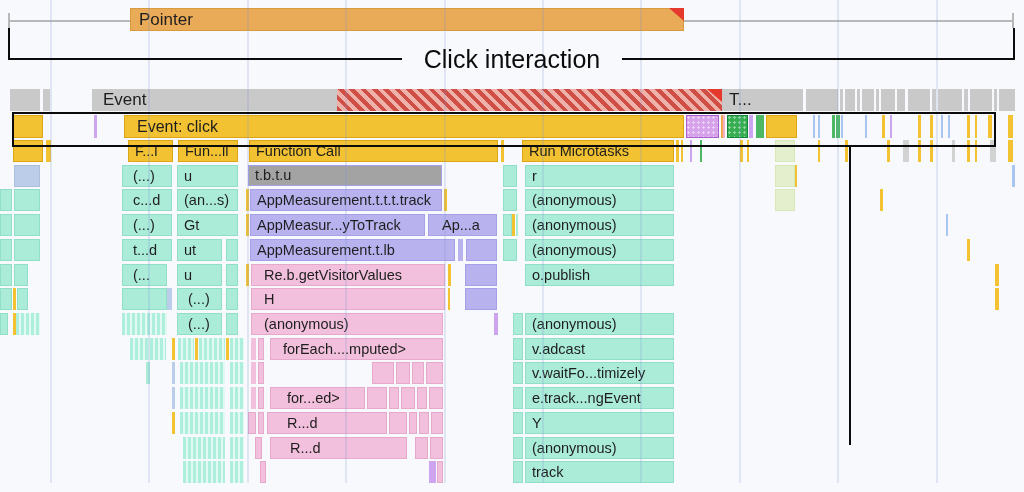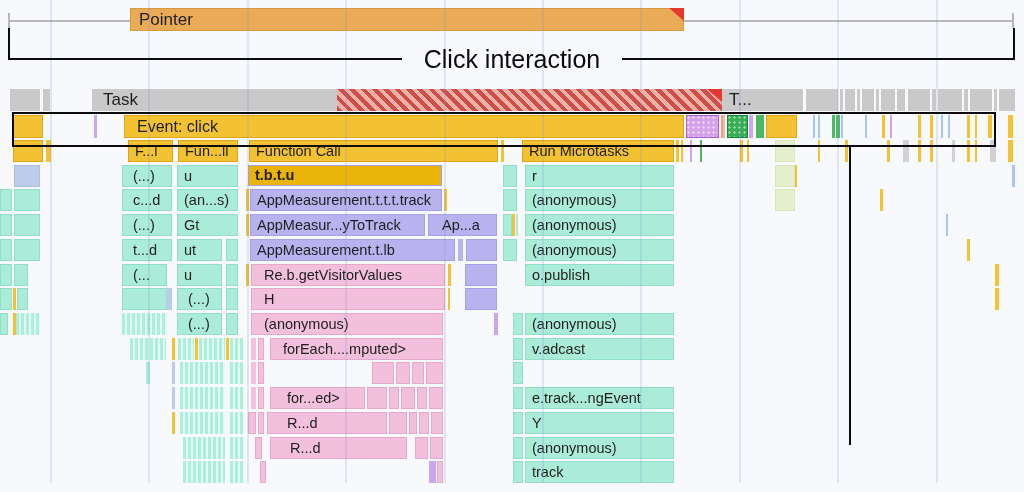--- a/index.html
+++ b/index.html
@@ -49,21 +49,21 @@
     <div class="grid" style="left: 345px;"></div>
     <div class="grid" style="left: 444px;"></div>
     <div class="grid" style="left: 542px;"></div>
     <div class="grid" style="left: 640px;"></div>
     <div class="grid" style="left: 739px;"></div>
     <div class="grid" style="left: 837px;"></div>
     <div class="grid" style="left: 936px;"></div>
     <div class="bar" style="left: 130px; top: 8px; width: 554px; height: 23px; background: rgb(233, 171, 87); box-shadow: rgb(217, 154, 62) 0px 0px 0px 1px inset; font-size: 17px; padding-left: 9px;">Pointer<i class="tri"></i></div>
     <div class="bar" style="left: 10px; top: 89px; width: 30px; height: 22px; background: rgb(201, 201, 201);"></div>
     <div class="bar" style="left: 43px; top: 89px; width: 7px; height: 22px; background: rgb(201, 201, 201);"></div>
-    <div class="bar" style="left: 92px; top: 89px; width: 245px; height: 22px; background: rgb(201, 201, 201); font-size: 17px; padding-left: 11px;">Task</div>
+    <div class="bar" style="left: 92px; top: 89px; width: 245px; height: 22px; background: rgb(201, 201, 201); font-size: 17px; padding-left: 11px;">Event</div>
     <div class="bar" style="left: 337px; top: 89px; width: 385px; height: 22px; background: repeating-linear-gradient(45deg, rgb(207, 79, 71) 0px, rgb(207, 79, 71) 4px, rgb(239, 178, 171) 4px, rgb(239, 178, 171) 8px);">
       <i class="tri"></i>
     </div>
     <div class="bar" style="left: 722px; top: 89px; width: 81px; height: 22px; background: rgb(201, 201, 201); font-size: 17px; padding-left: 7px;">T...</div>
     <div class="bar" style="left: 806px; top: 89px; width: 32px; height: 22px; background: rgb(201, 201, 201);"></div>
     <div class="bar" style="left: 840px; top: 89px; width: 3px; height: 22px; background: rgb(201, 201, 201);"></div>
     <div class="bar" style="left: 845px; top: 89px; width: 10px; height: 22px; background: rgb(201, 201, 201);"></div>
     <div class="bar" style="left: 857px; top: 89px; width: 3px; height: 22px; background: rgb(201, 201, 201);"></div>
     <div class="bar" style="left: 862px; top: 89px; width: 12px; height: 22px; background: rgb(201, 201, 201);"></div>
     <div class="bar" style="left: 876px; top: 89px; width: 3px; height: 22px; background: rgb(201, 201, 201);"></div>
@@ -123,21 +123,21 @@
     <div class="bar" style="left: 918px; top: 140px; width: 3px; height: 22px; background: rgb(242, 194, 51);"></div>
     <div class="bar" style="left: 930px; top: 140px; width: 3px; height: 22px; background: rgb(242, 194, 51);"></div>
     <div class="bar" style="left: 952px; top: 140px; width: 3px; height: 22px; background: rgb(210, 210, 210);"></div>
     <div class="bar" style="left: 967px; top: 140px; width: 3px; height: 22px; background: rgb(242, 194, 51);"></div>
     <div class="bar" style="left: 975px; top: 140px; width: 2px; height: 22px; background: rgb(242, 194, 51);"></div>
     <div class="bar" style="left: 990px; top: 140px; width: 6px; height: 22px; background: rgb(210, 210, 210);"></div>
     <div class="bar" style="left: 1008px; top: 140px; width: 5px; height: 22px; background: rgb(242, 194, 51);"></div>
     <div class="bar" style="left: 14px; top: 164.72px; width: 26px; height: 22px; background: rgb(188, 205, 234); box-shadow: rgb(171, 190, 222) 0px 0px 0px 1px inset;"></div>
     <div class="bar" style="left: 122px; top: 164.72px; width: 50px; height: 22px; background: rgb(171, 236, 216); box-shadow: rgb(144, 223, 198) 0px 0px 0px 1px inset; font-size: 14.5px; padding-left: 11px;">(...)</div>
     <div class="bar" style="left: 177px; top: 164.72px; width: 61px; height: 22px; background: rgb(171, 236, 216); box-shadow: rgb(144, 223, 198) 0px 0px 0px 1px inset; font-size: 14.5px; padding-left: 7px;">u</div>
-    <div class="bar" style="left: 248px; top: 164.72px; width: 194px; height: 21px; background: #eab308; box-shadow: rgb(167, 159, 232) 0px 0px 0px 1px inset; font-size: 14.5px; padding-left: 7px; font-weight: bold;">t.b.t.u</div>
+    <div class="bar" style="left: 248px; top: 164.72px; width: 194px; height: 21px; background: #a3a3a3; box-shadow: rgb(167, 159, 232) 0px 0px 0px 1px inset; font-size: 14.5px; padding-left: 7px;">t.b.t.u</div>
     <div class="bar" style="left: 503px; top: 164.72px; width: 14px; height: 22px; background: rgb(171, 236, 216); box-shadow: rgb(144, 223, 198) 0px 0px 0px 1px inset;"></div>
     <div class="bar" style="left: 525px; top: 164.72px; width: 149px; height: 22px; background: rgb(171, 236, 216); box-shadow: rgb(144, 223, 198) 0px 0px 0px 1px inset; font-size: 14.5px; padding-left: 7px;">r</div>
     <div class="bar" style="left: 775px; top: 164.72px; width: 20px; height: 22px; background: rgb(228, 239, 205); box-shadow: rgb(216, 231, 184) 0px 0px 0px 1px inset;"></div>
     <div class="bar" style="left: 795px; top: 164.72px; width: 2px; height: 22px; background: rgb(242, 194, 51);"></div>
     <div class="bar" style="left: 1012px; top: 164.72px; width: 3px; height: 22px; background: rgb(169, 198, 240);"></div>
     <div class="bar" style="left: 0px; top: 189.44px; width: 12px; height: 22px; background: rgb(171, 236, 216); box-shadow: rgb(144, 223, 198) 0px 0px 0px 1px inset;"></div>
     <div class="bar" style="left: 14px; top: 189.44px; width: 26px; height: 22px; background: rgb(171, 236, 216); box-shadow: rgb(144, 223, 198) 0px 0px 0px 1px inset;"></div>
     <div class="bar" style="left: 122px; top: 189.44px; width: 50px; height: 22px; background: rgb(171, 236, 216); box-shadow: rgb(144, 223, 198) 0px 0px 0px 1px inset; font-size: 14.5px; padding-left: 11px;">c...d</div>
     <div class="bar" style="left: 177px; top: 189.44px; width: 61px; height: 22px; background: rgb(171, 236, 216); box-shadow: rgb(144, 223, 198) 0px 0px 0px 1px inset; font-size: 14.5px; padding-left: 7px;">(an...s)</div>
     <div class="bar" style="left: 246px; top: 189.44px; width: 3px; height: 22px; background: rgb(242, 194, 51);"></div>
@@ -218,20 +218,21 @@
     <div class="bar" style="left: 172px; top: 362.48px; width: 3px; height: 22px; background: rgb(188, 205, 234);"></div>
     <div class="bar" style="left: 180px; top: 362.48px; width: 45px; height: 22px; background: repeating-linear-gradient(90deg, rgb(174, 238, 221) 0px, rgb(174, 238, 221) 3px, rgb(226, 249, 241) 3px, rgb(226, 249, 241) 5px);"></div>
     <div class="bar" style="left: 230px; top: 362.48px; width: 14px; height: 22px; background: repeating-linear-gradient(90deg, rgb(174, 238, 221) 0px, rgb(174, 238, 221) 3px, rgb(226, 249, 241) 3px, rgb(226, 249, 241) 5px);"></div>
     <div class="bar" style="left: 251px; top: 362.48px; width: 5px; height: 22px; background: rgb(242, 192, 220);"></div>
     <div class="bar" style="left: 258px; top: 362.48px; width: 6px; height: 22px; background: rgb(242, 192, 220); box-shadow: rgb(230, 169, 204) 0px 0px 0px 1px inset;"></div>
     <div class="bar" style="left: 372px; top: 362.48px; width: 22px; height: 22px; background: rgb(242, 192, 220); box-shadow: rgb(230, 169, 204) 0px 0px 0px 1px inset;"></div>
     <div class="bar" style="left: 396px; top: 362.48px; width: 14px; height: 22px; background: rgb(242, 192, 220); box-shadow: rgb(230, 169, 204) 0px 0px 0px 1px inset;"></div>
     <div class="bar" style="left: 412px; top: 362.48px; width: 12px; height: 22px; background: rgb(242, 192, 220); box-shadow: rgb(230, 169, 204) 0px 0px 0px 1px inset;"></div>
     <div class="bar" style="left: 426px; top: 362.48px; width: 17px; height: 22px; background: rgb(242, 192, 220); box-shadow: rgb(230, 169, 204) 0px 0px 0px 1px inset;"></div>
     <div class="bar" style="left: 513px; top: 362.48px; width: 10px; height: 22px; background: rgb(171, 236, 216); box-shadow: rgb(144, 223, 198) 0px 0px 0px 1px inset;"></div>
+    <div class="bar" style="left: 525px; top: 362.48px; width: 149px; height: 22px; background: rgb(171, 236, 216); box-shadow: rgb(144, 223, 198) 0px 0px 0px 1px inset; font-size: 14.5px; padding-left: 7px;">v.waitFo...timizely</div>
     <div class="bar" style="left: 172px; top: 387.2px; width: 3px; height: 22px; background: rgb(188, 205, 234);"></div>
     <div class="bar" style="left: 180px; top: 387.2px; width: 45px; height: 22px; background: repeating-linear-gradient(90deg, rgb(174, 238, 221) 0px, rgb(174, 238, 221) 3px, rgb(226, 249, 241) 3px, rgb(226, 249, 241) 5px);"></div>
     <div class="bar" style="left: 230px; top: 387.2px; width: 14px; height: 22px; background: repeating-linear-gradient(90deg, rgb(174, 238, 221) 0px, rgb(174, 238, 221) 3px, rgb(226, 249, 241) 3px, rgb(226, 249, 241) 5px);"></div>
     <div class="bar" style="left: 251px; top: 387.2px; width: 5px; height: 22px; background: rgb(242, 192, 220);"></div>
     <div class="bar" style="left: 258px; top: 387.2px; width: 6px; height: 22px; background: rgb(242, 192, 220); box-shadow: rgb(230, 169, 204) 0px 0px 0px 1px inset;"></div>
     <div class="bar" style="left: 270px; top: 387.2px; width: 95px; height: 22px; background: rgb(242, 192, 220); box-shadow: rgb(230, 169, 204) 0px 0px 0px 1px inset; font-size: 14.5px; padding-left: 17px;">for...ed&gt;</div>
     <div class="bar" style="left: 367px; top: 387.2px; width: 20px; height: 22px; background: rgb(242, 192, 220); box-shadow: rgb(230, 169, 204) 0px 0px 0px 1px inset;"></div>
     <div class="bar" style="left: 389px; top: 387.2px; width: 10px; height: 22px; background: rgb(242, 192, 220); box-shadow: rgb(230, 169, 204) 0px 0px 0px 1px inset;"></div>
     <div class="bar" style="left: 401px; top: 387.2px; width: 14px; height: 22px; background: rgb(242, 192, 220); box-shadow: rgb(230, 169, 204) 0px 0px 0px 1px inset;"></div>
     <div class="bar" style="left: 417px; top: 387.2px; width: 10px; height: 22px; background: rgb(242, 192, 220); box-shadow: rgb(230, 169, 204) 0px 0px 0px 1px inset;"></div>

